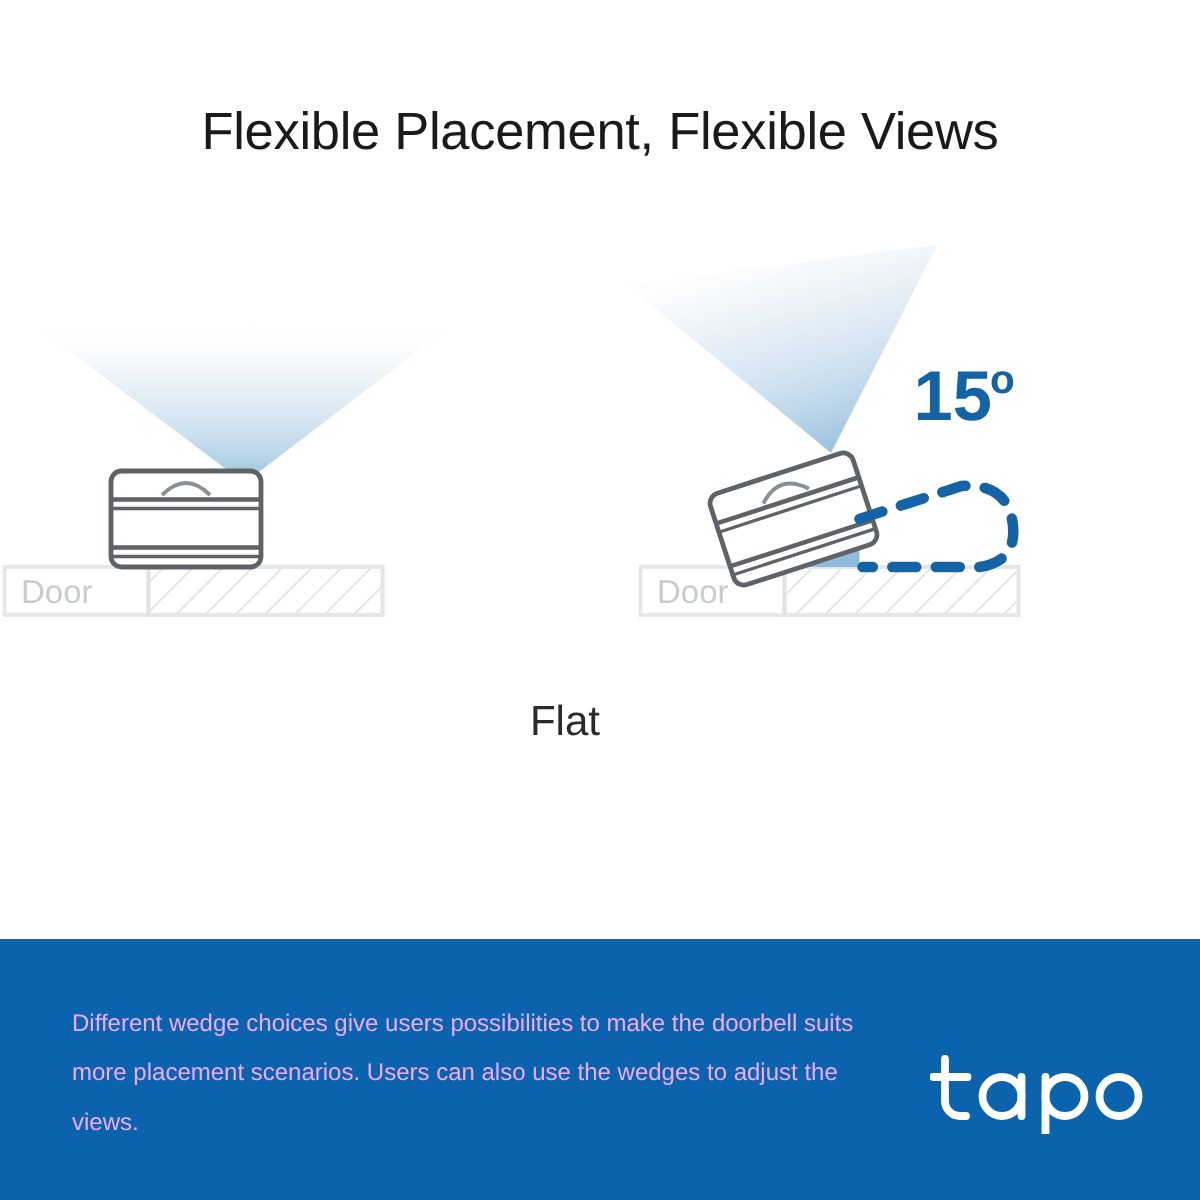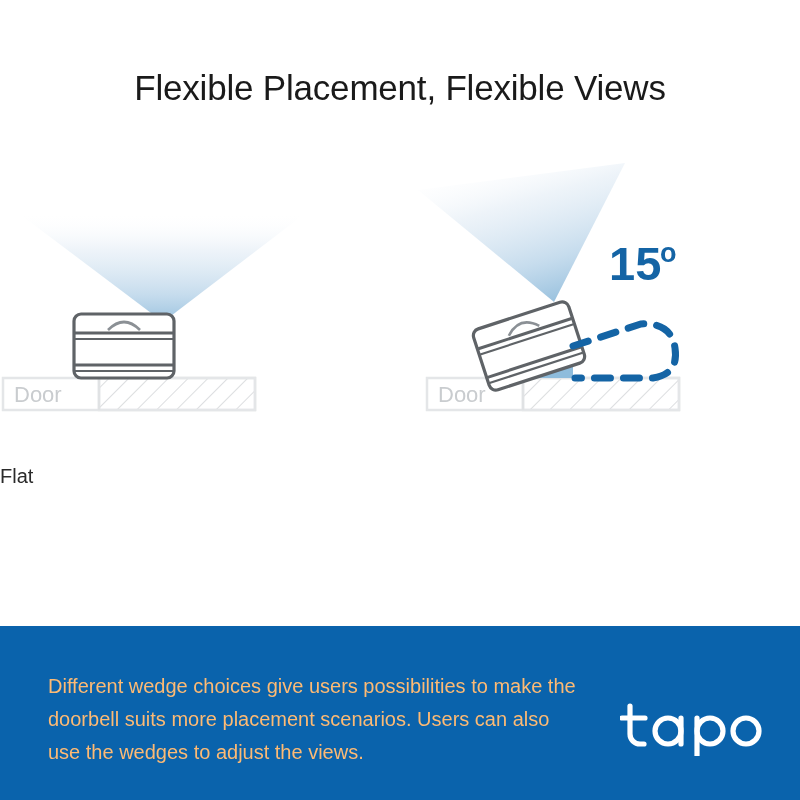--- a/index.html
+++ b/index.html
@@ -61,43 +61,43 @@
     width: 400px;
     height: 340px;
     display: block;
   }
 
   .caption {
     position: absolute;
     left: 0;
     top: 315px;
     width: 400px;
-    text-align: left;
-    font-size: 20px;
+    text-align: right;
+    font-size: 28px;
     font-weight: 400;
     color: #2a2a2a;
   }
 
   
   .footer {
     position: absolute;
     left: 0;
     top: 626px;
     width: 800px;
     height: 174px;
     background: #0a63ac;
   }
   .footer-text {
     position: absolute;
     left: 48px;
     top: 24px;
     width: 530px;
-    font-size: 20px;
+    font-size: 16px;
     line-height: 33px;
-    color: #fdba74;
+    color: #f0abfc;
     font-weight: 400;
   }
   .brand {
     position: absolute;
     left: 620px;
     top: 74px;
     width: 150px;
     height: 56px;
   }
   .brand svg { display: block; }

